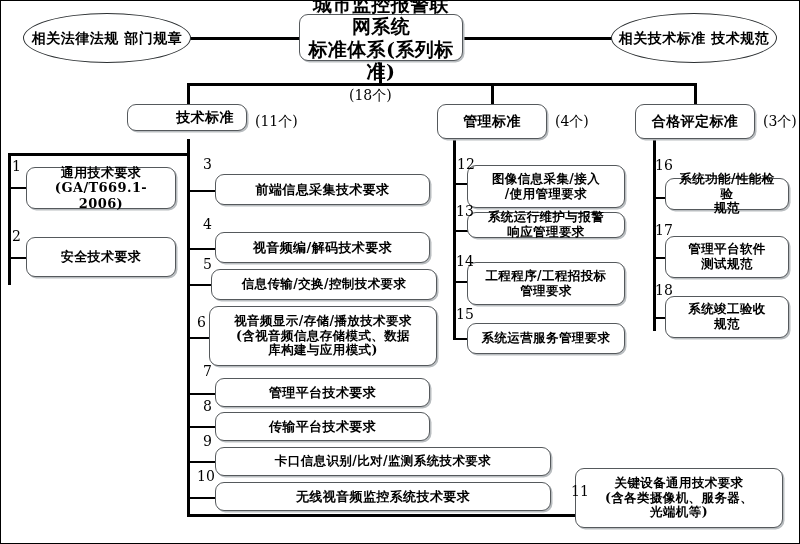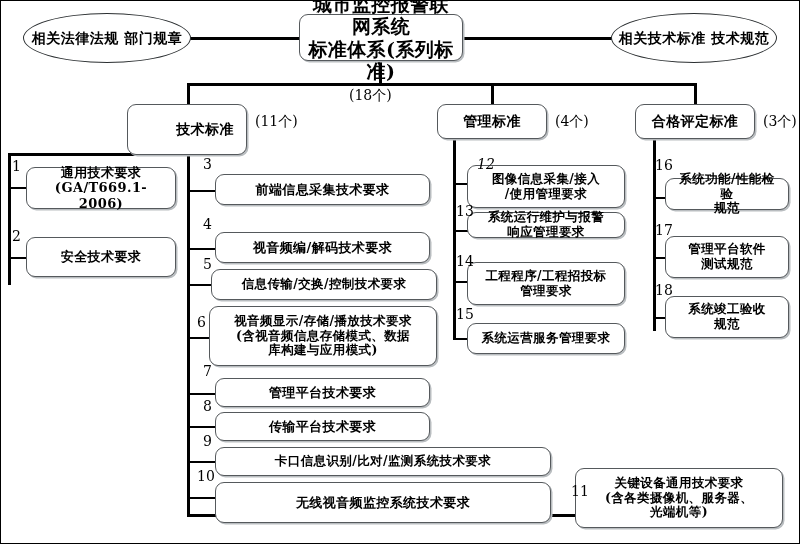--- a/index.html
+++ b/index.html
@@ -112,21 +112,21 @@
   <div class="cnt" style="left:348px;top:86px;">(18个)</div>
 
   <div class="h" style="left:186px;top:82px;width:510px;"></div>
 
   <div class="v" style="left:186px;top:82px;height:22px;"></div>
 
   <div class="v" style="left:490px;top:82px;height:22px;"></div>
 
   <div class="v" style="left:693px;top:82px;height:22px;"></div>
 
-  <div class="box lvl2" style="left:126px;top:103px;width:120px;height:51px;padding-left:36px;">
+  <div class="box lvl2" style="left:126px;top:103px;width:120px;height:27px;padding-left:36px;">
     <span>技术标准</span>
   </div>
   <div class="cnt" style="left:254px;top:112px;">(11个)</div>
 
   <div class="box lvl2" style="left:436px;top:103px;width:110px;height:35px;">
     <span>管理标准</span>
   </div>
   <div class="cnt" style="left:554px;top:112px;">(4个)</div>
 
   <div class="box lvl2" style="left:634px;top:103px;width:120px;height:35px;">
@@ -201,38 +201,38 @@
   </div>
 
   <div class="h2" style="left:186px;top:460px;width:30px;"></div>
   <div class="idx" style="left:202px;top:433px;">9</div>
   <div class="box leaf-sm" style="left:214px;top:446px;width:336px;height:29px;">
     <span>卡口信息识别/比对/监测系统技术要求</span>
   </div>
 
   <div class="h2" style="left:186px;top:496px;width:30px;"></div>
   <div class="idx" style="left:196px;top:468px;">10</div>
-  <div class="box leaf" style="left:214px;top:481px;width:336px;height:41px;">
+  <div class="box leaf" style="left:214px;top:481px;width:336px;height:29px;">
     <span>无线视音频监控系统技术要求</span>
   </div>
 
   <div class="idx" style="left:558px;top:483px;margin-left:12px;">11</div>
   <div class="box leaf-sm" style="left:574px;top:467px;width:208px;height:60px;">
     <span>
       <span>关键设备通用技术要求</span>
       <span>(含各类摄像机、服务器、</span>
       <span>光端机等)</span>
     </span>
   </div>
 
   <div class="v" style="left:452px;top:138px;height:16px;"></div>
   <div class="v" style="left:452px;top:152px;height:185px;"></div>
 
   <div class="h2" style="left:452px;top:182px;width:18px;"></div>
-  <div class="idx" style="left:476px;top:156px;font-style:italic;">12</div>
+  <div class="idx" style="left:456px;top:156px;">12</div>
   <div class="box leaf-sm" style="left:466px;top:164px;width:158px;height:43px;">
     <span>
       <span>图像信息采集/接入</span>
       <span>/使用管理要求</span>
     </span>
   </div>
 
   <div class="h2" style="left:452px;top:229px;width:18px;"></div>
   <div class="idx" style="left:455px;top:203px;">13</div>
   <div class="box leaf-sm" style="left:466px;top:211px;width:158px;height:26px;">

